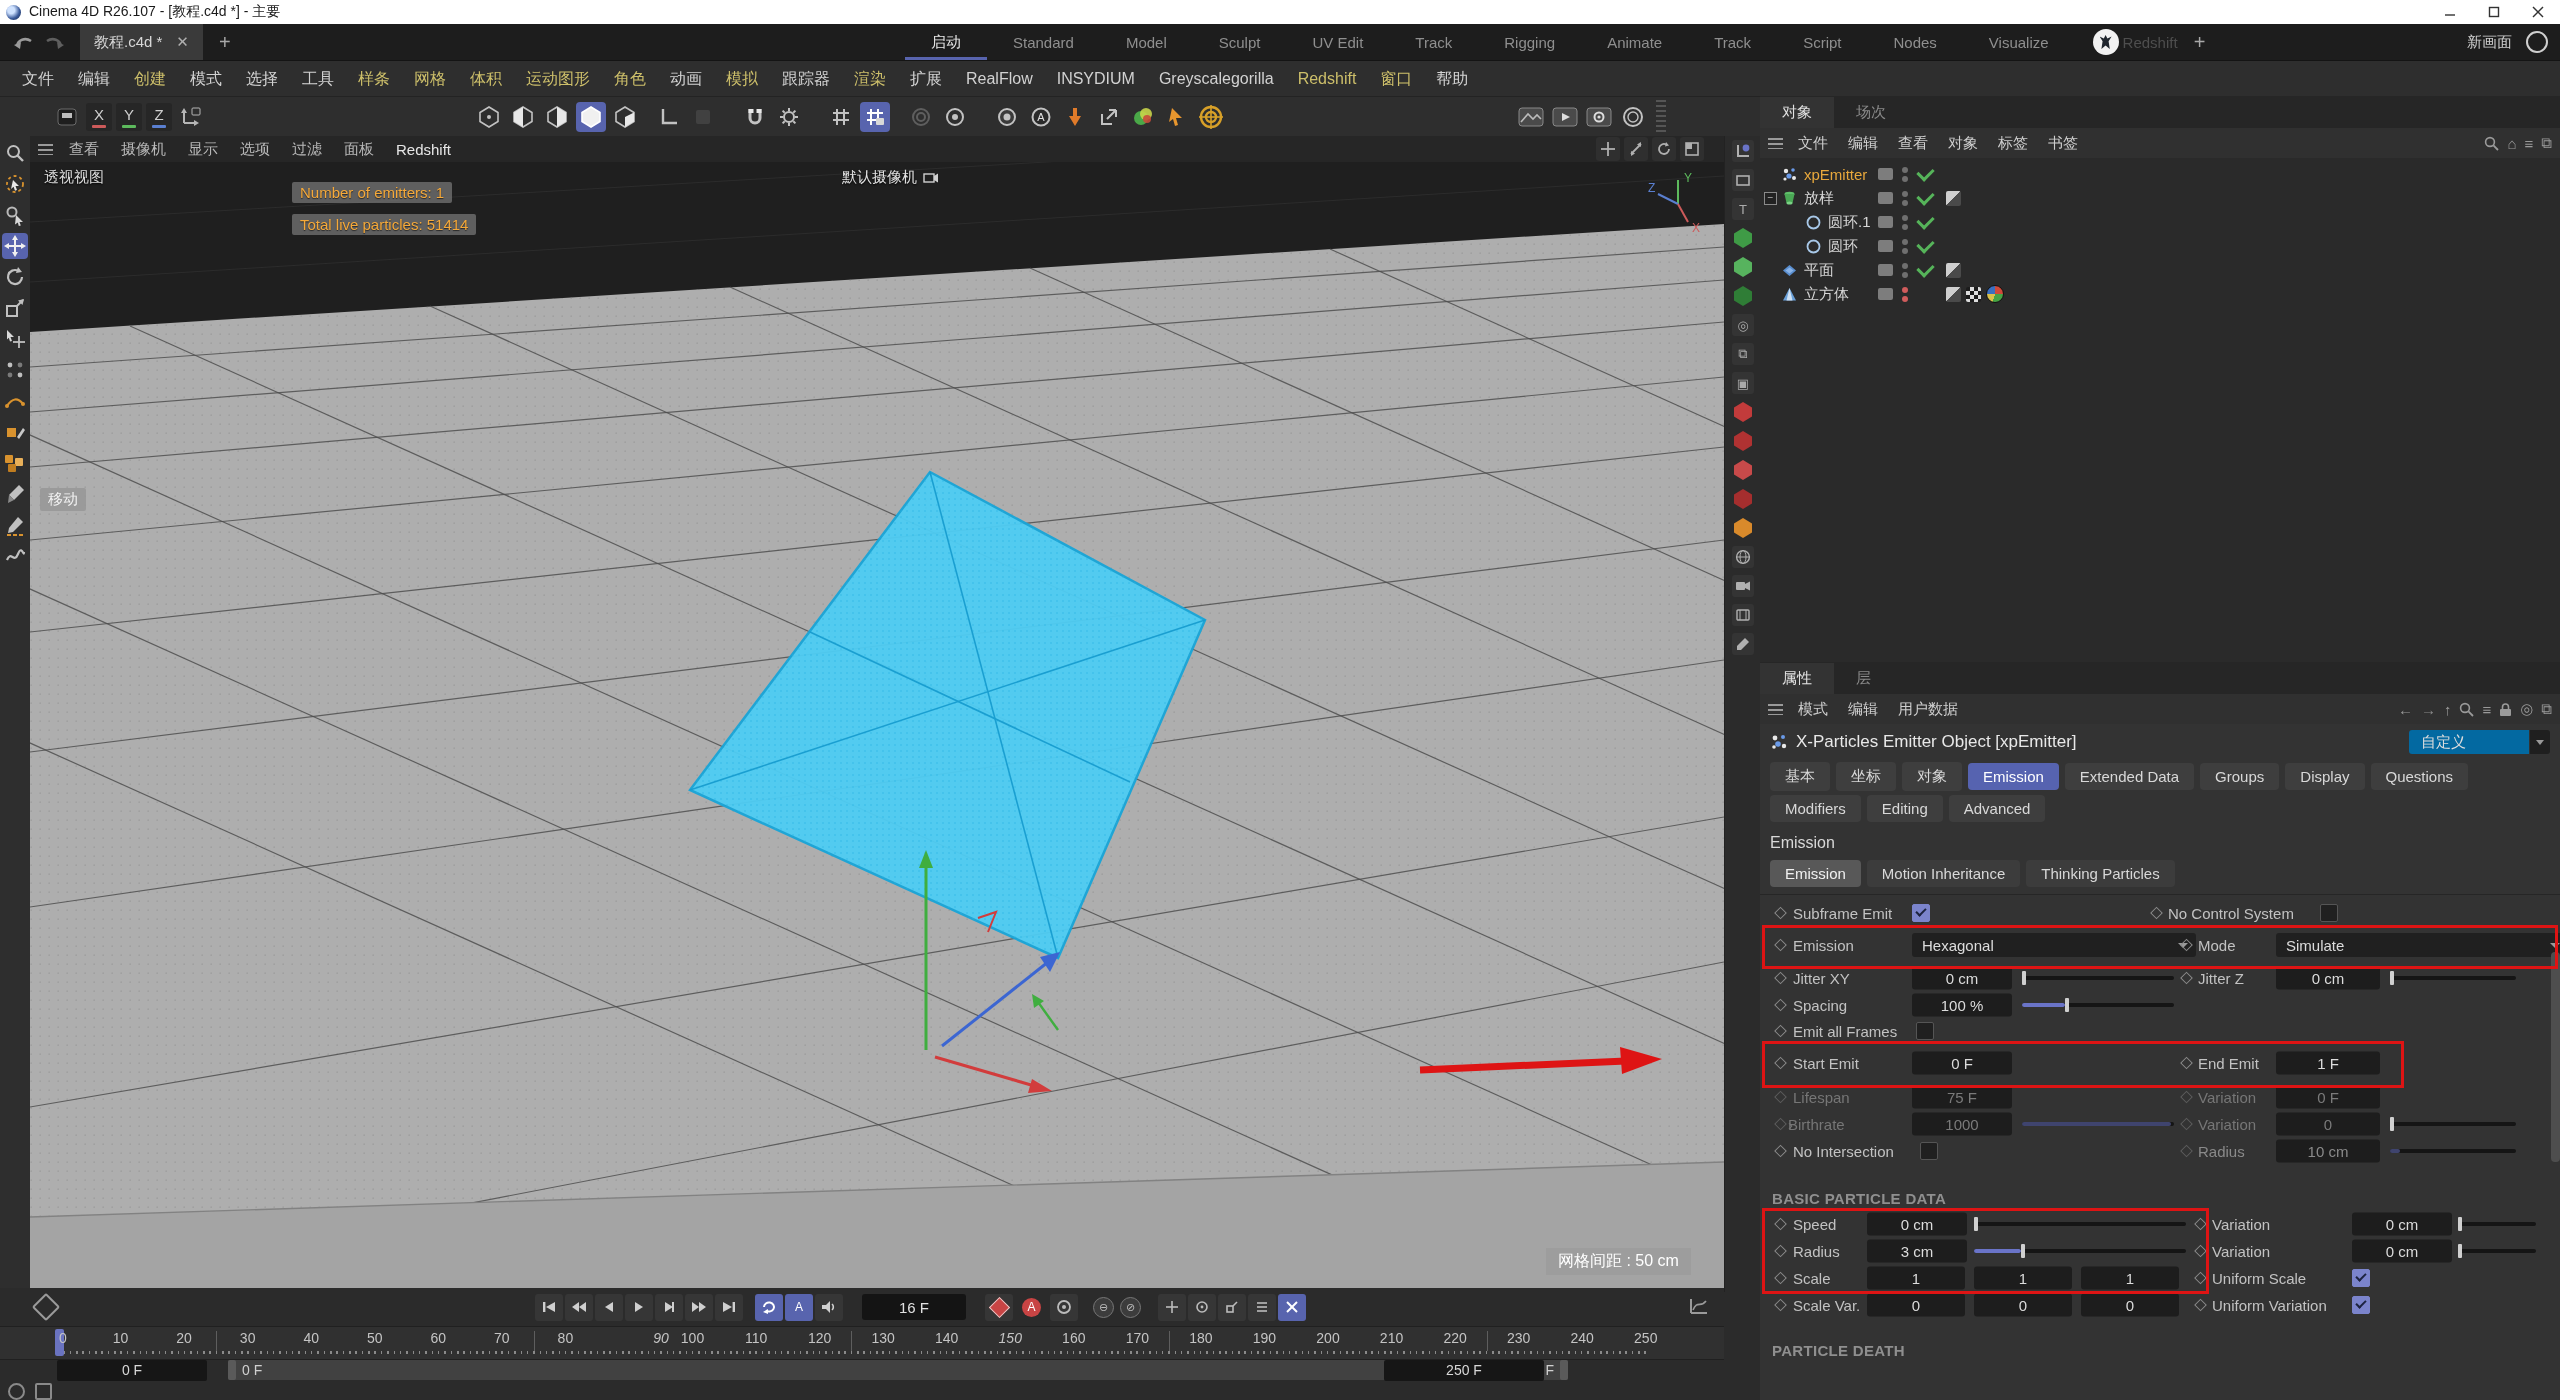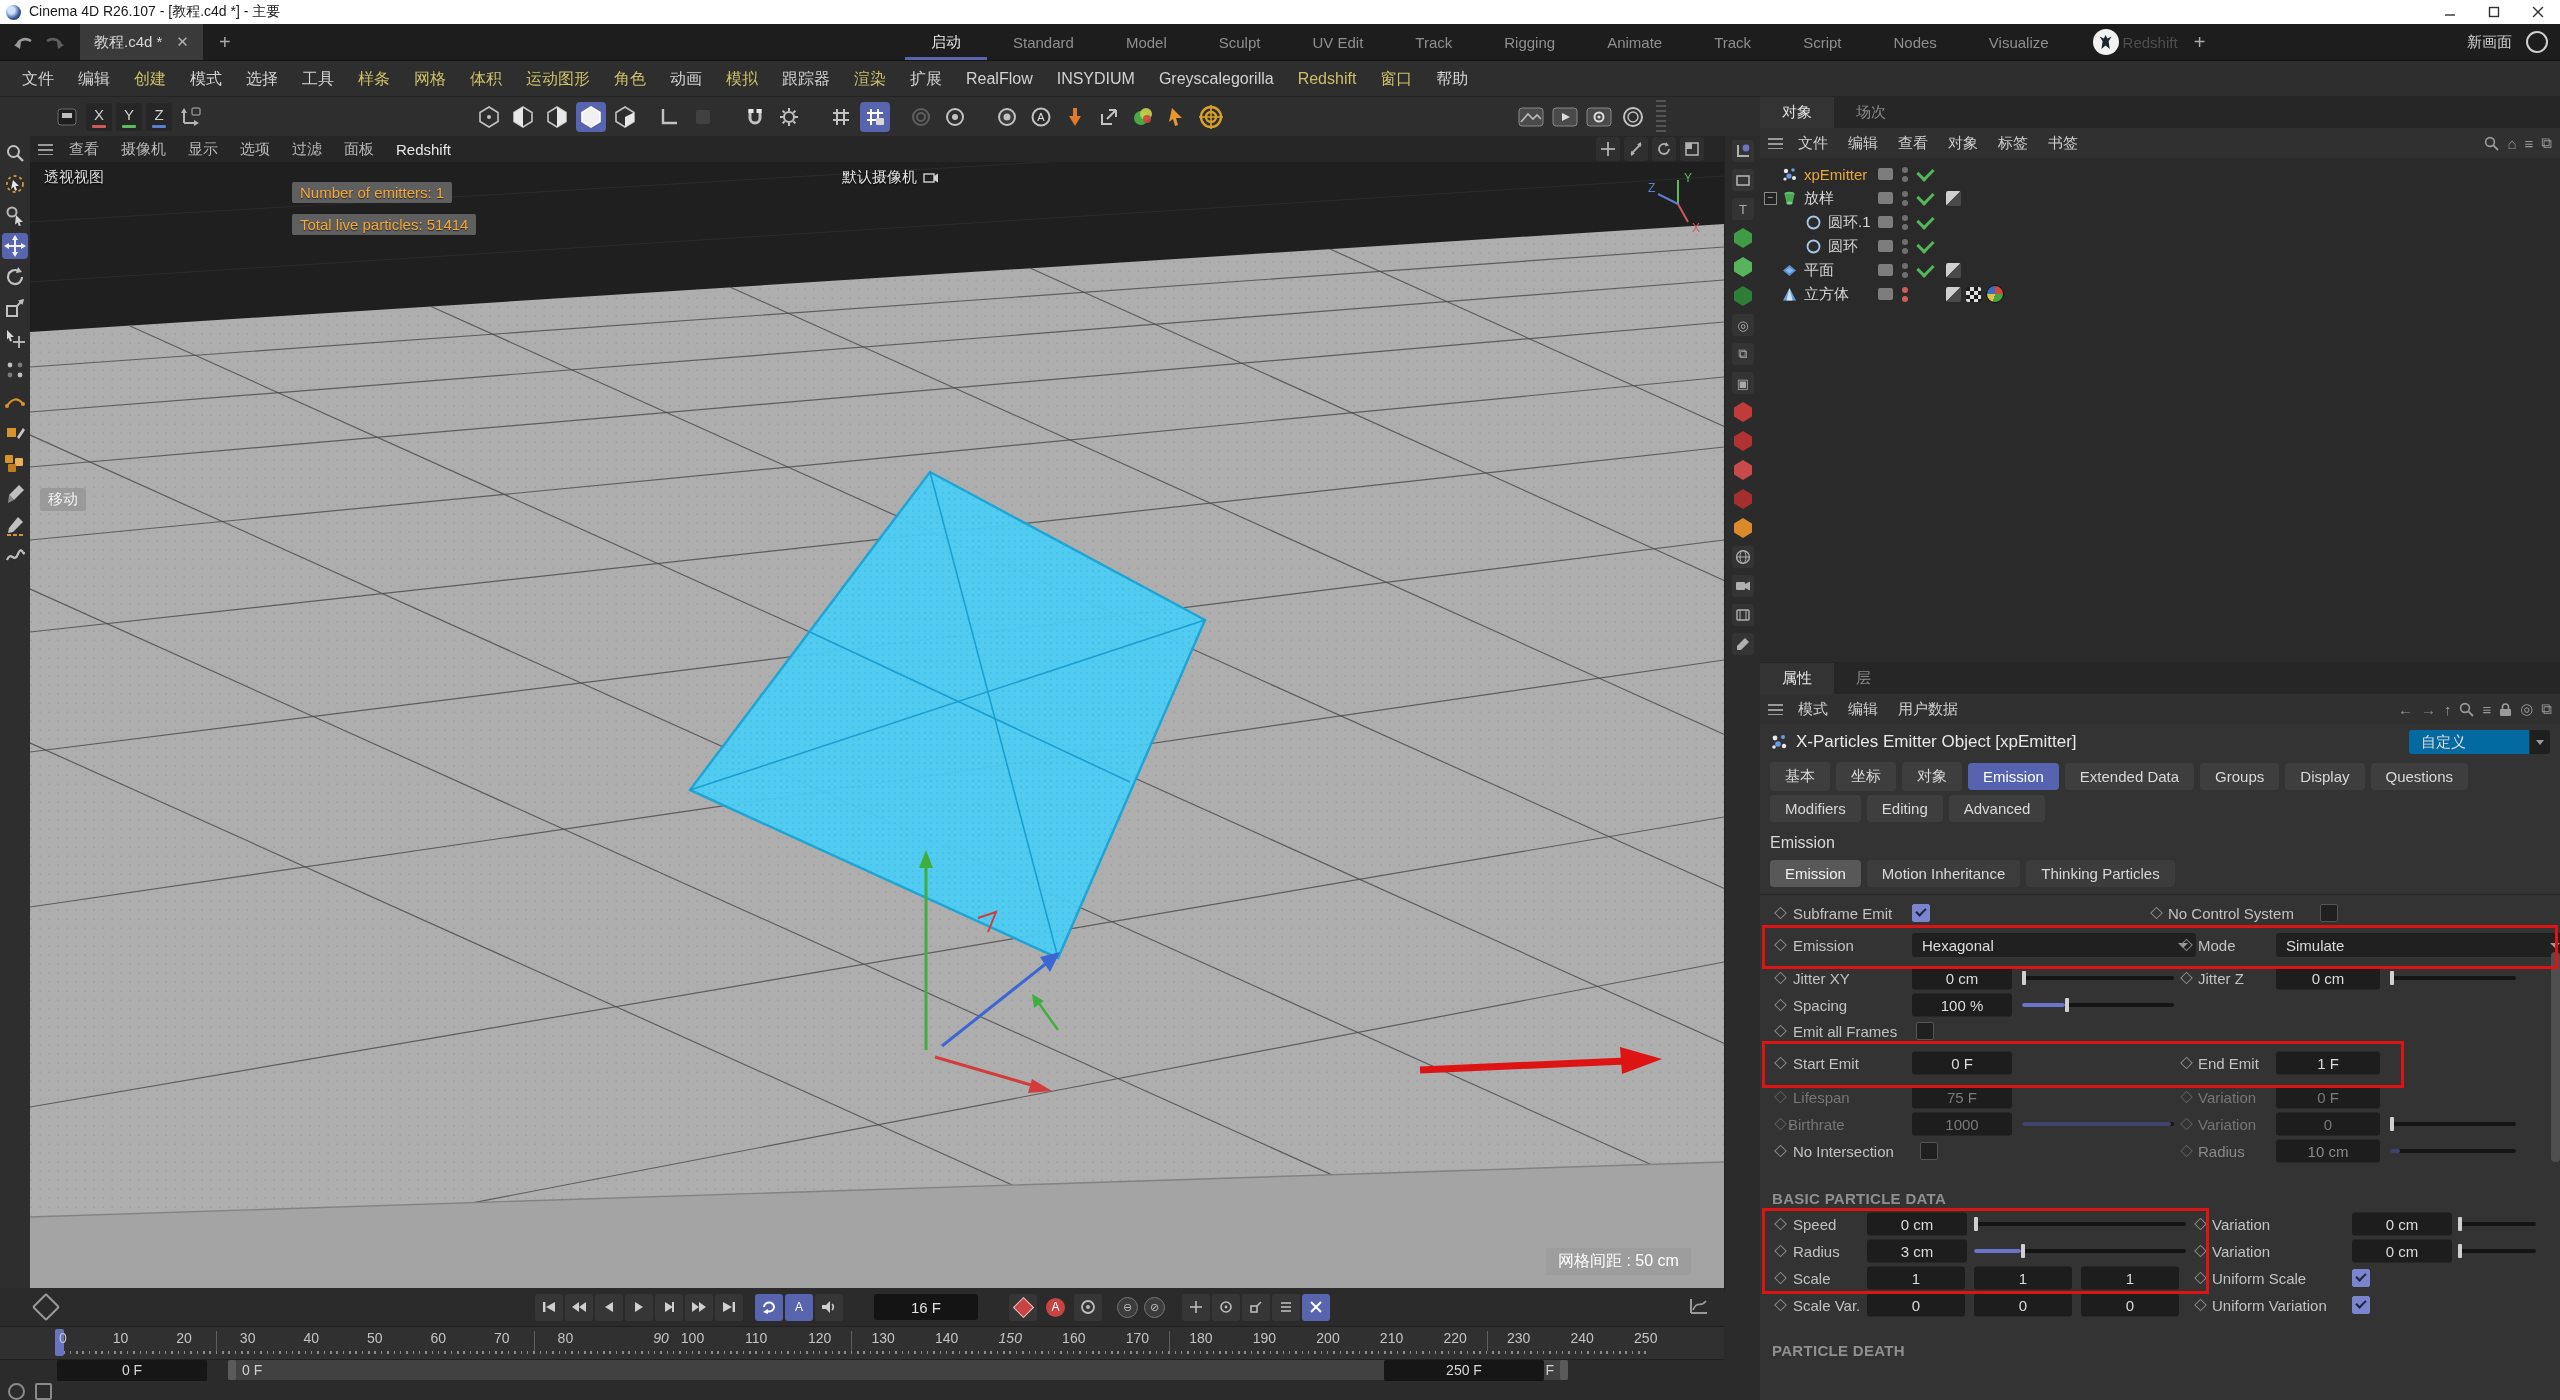--- a/index.html
+++ b/index.html
@@ -149,21 +149,21 @@
   .g2 .fld.f2{left:592px;width:100px;} .g2 .sld.s2{left:698px;width:78px;}
   .g2 .fld.fa{left:107px;width:98px;} .g2 .fld.fb{left:214px;width:98px;} .g2 .fld.fc{left:321px;width:98px;}
   .g2 .cbx.cb2{left:592px;}
   .redbox{position:absolute;border:3px solid #de1414;pointer-events:none;z-index:5;}
   #attr-scroll{position:absolute;right:0;top:290px;width:9px;height:210px;background:#4e4e4e;border-radius:4px;}
   
   #timeline{position:absolute;left:0;top:1288px;width:1724px;height:112px;background:#2b2b2b;}
   #playrow{position:absolute;left:0;top:0;width:1724px;height:38px;display:flex;align-items:center;}
   .pbtn{width:28px;height:27px;border-radius:3px;background:#363636;display:flex;align-items:center;justify-content:center;margin:0 1px;flex:0 0 auto;}
   .pbtn.blue{background:#5864ae;}
-  .framefld{width:104px;height:26px;background:#141414;border-radius:3px;color:#e0e0e0;display:flex;align-items:center;justify-content:center;font-size:15px;margin:0 30px;}
+  .framefld{width:104px;height:26px;background:#141414;border-radius:3px;color:#e0e0e0;display:flex;align-items:center;justify-content:center;font-size:15px;margin:0 18px;}
   .recdiamond{width:13px;height:13px;background:#c84444;transform:rotate(45deg);border:1px solid #e8caca;}
   .reccirc{width:19px;height:19px;border-radius:50%;background:#c84444;color:#fff;font-size:12px;display:flex;align-items:center;justify-content:center;}
   .graycirc{width:19px;height:19px;border-radius:50%;background:#3c3c3c;border:1px solid #777;color:#bbb;font-size:11px;display:flex;align-items:center;justify-content:center;}
   #ruler{position:absolute;left:0;top:38px;width:1724px;height:32px;background:#303030;border-top:1px solid #202020;border-bottom:1px solid #202020;}
   .rmark{position:absolute;top:3px;transform:translateX(-50%);font-size:14px;color:#c4c4c4;}
   .rsep{position:absolute;top:4px;width:1px;height:20px;background:#5e5e5e;}
   #minorticks{position:absolute;left:57px;top:24px;width:1592px;height:3px;
               background:repeating-linear-gradient(90deg,#8a8a8a 0 1.5px,transparent 1.5px 6.35px);}
   #playhead{position:absolute;top:2px;width:9px;height:27px;background:#6a73c0;border-radius:2px;}
   #rangerow{position:absolute;left:0;top:70px;width:1724px;height:24px;display:flex;align-items:center;}

